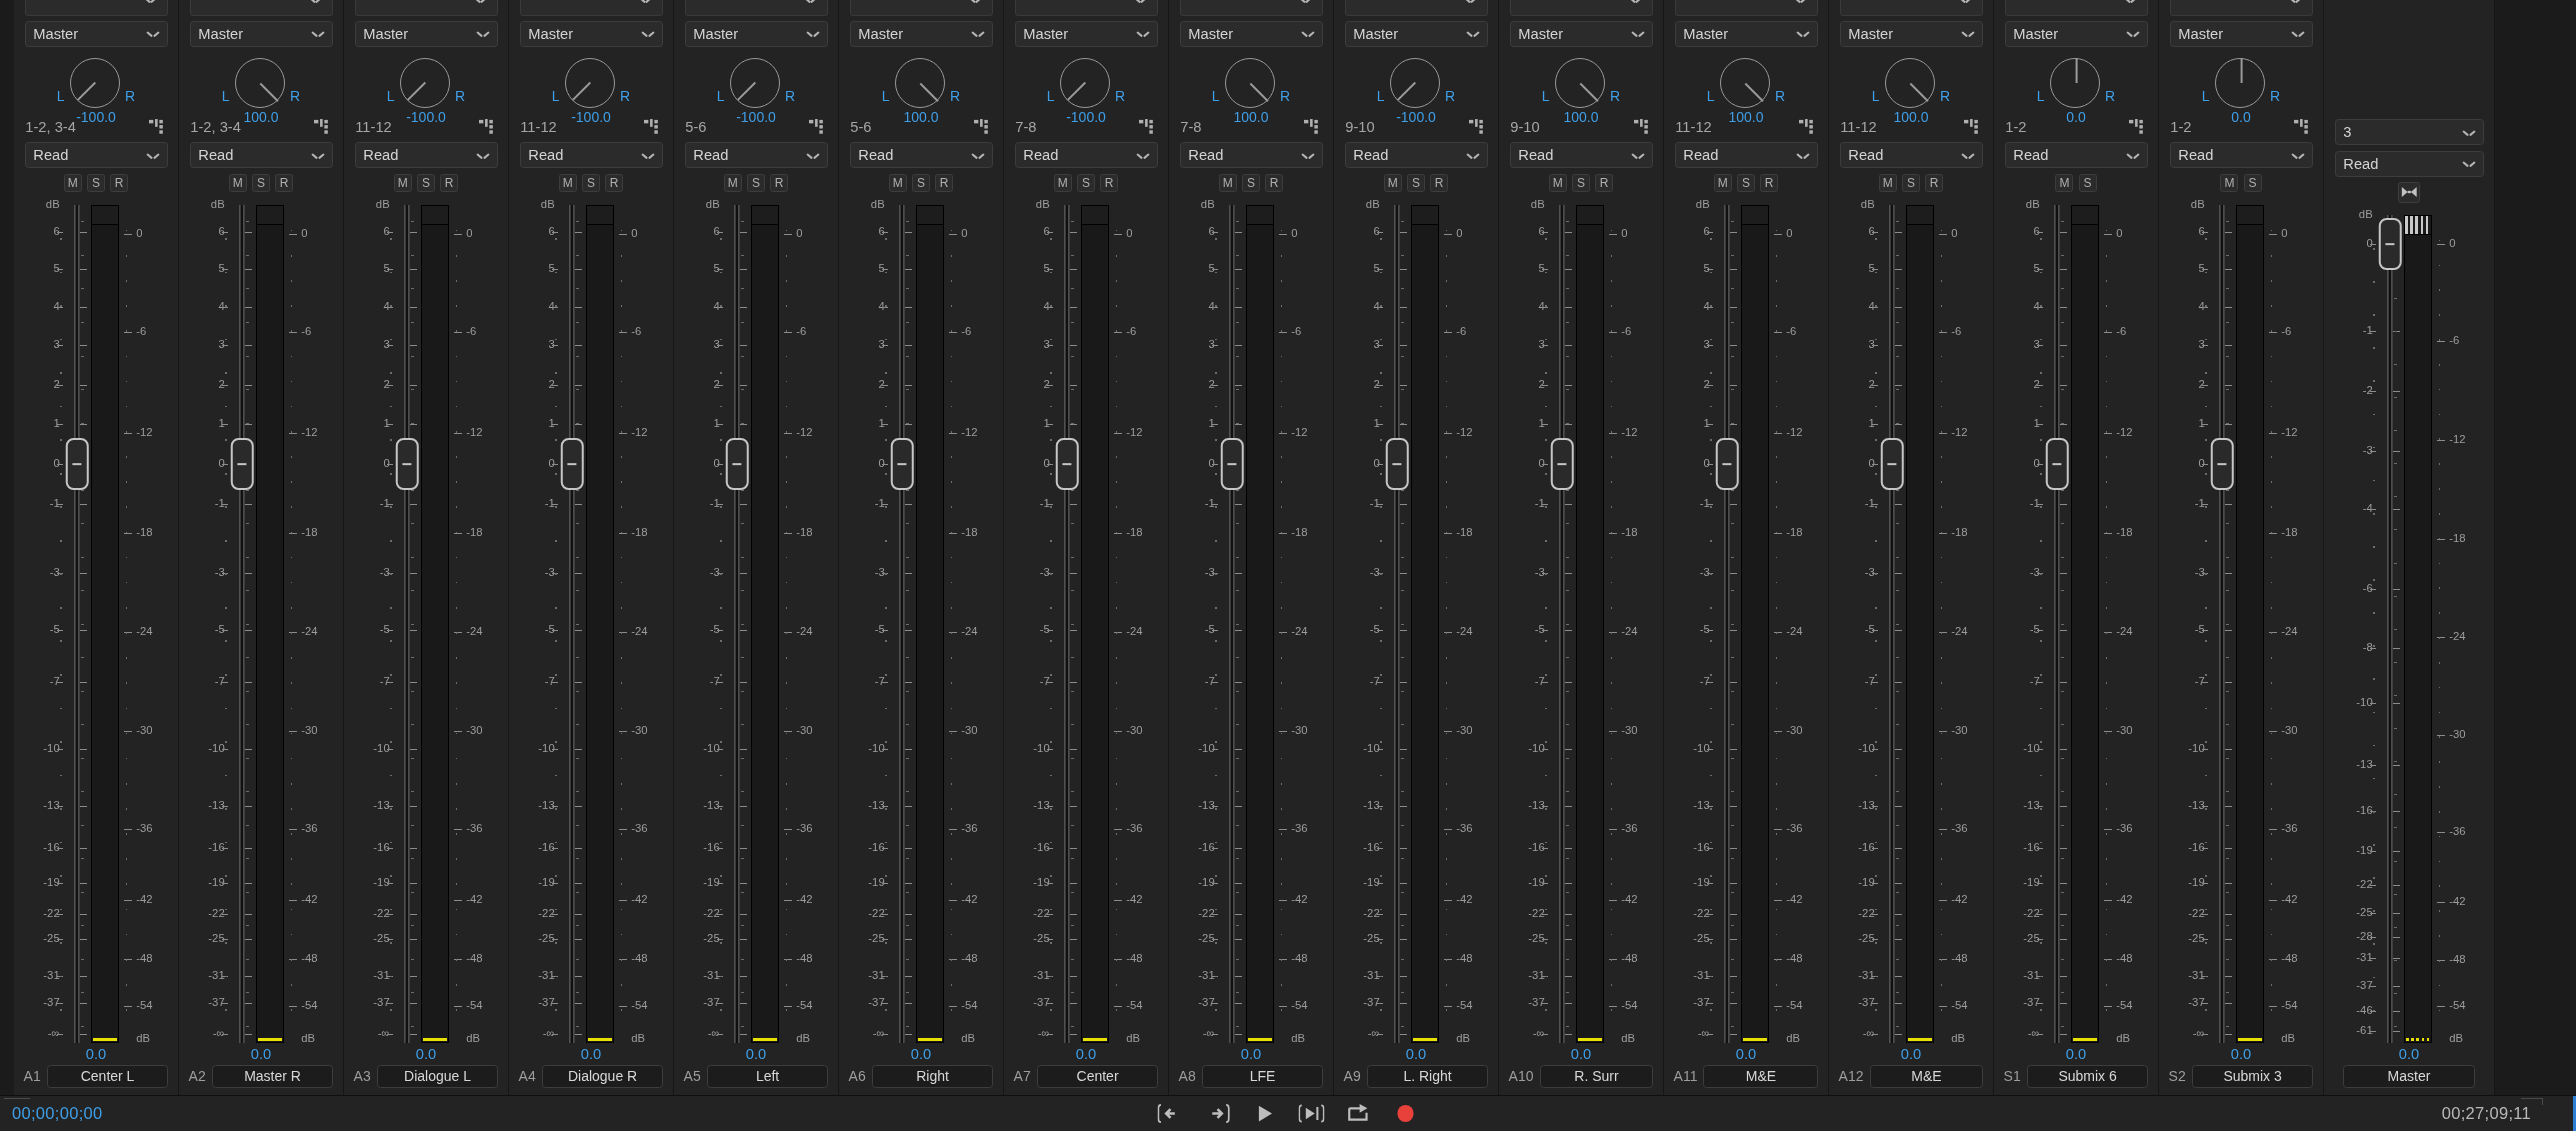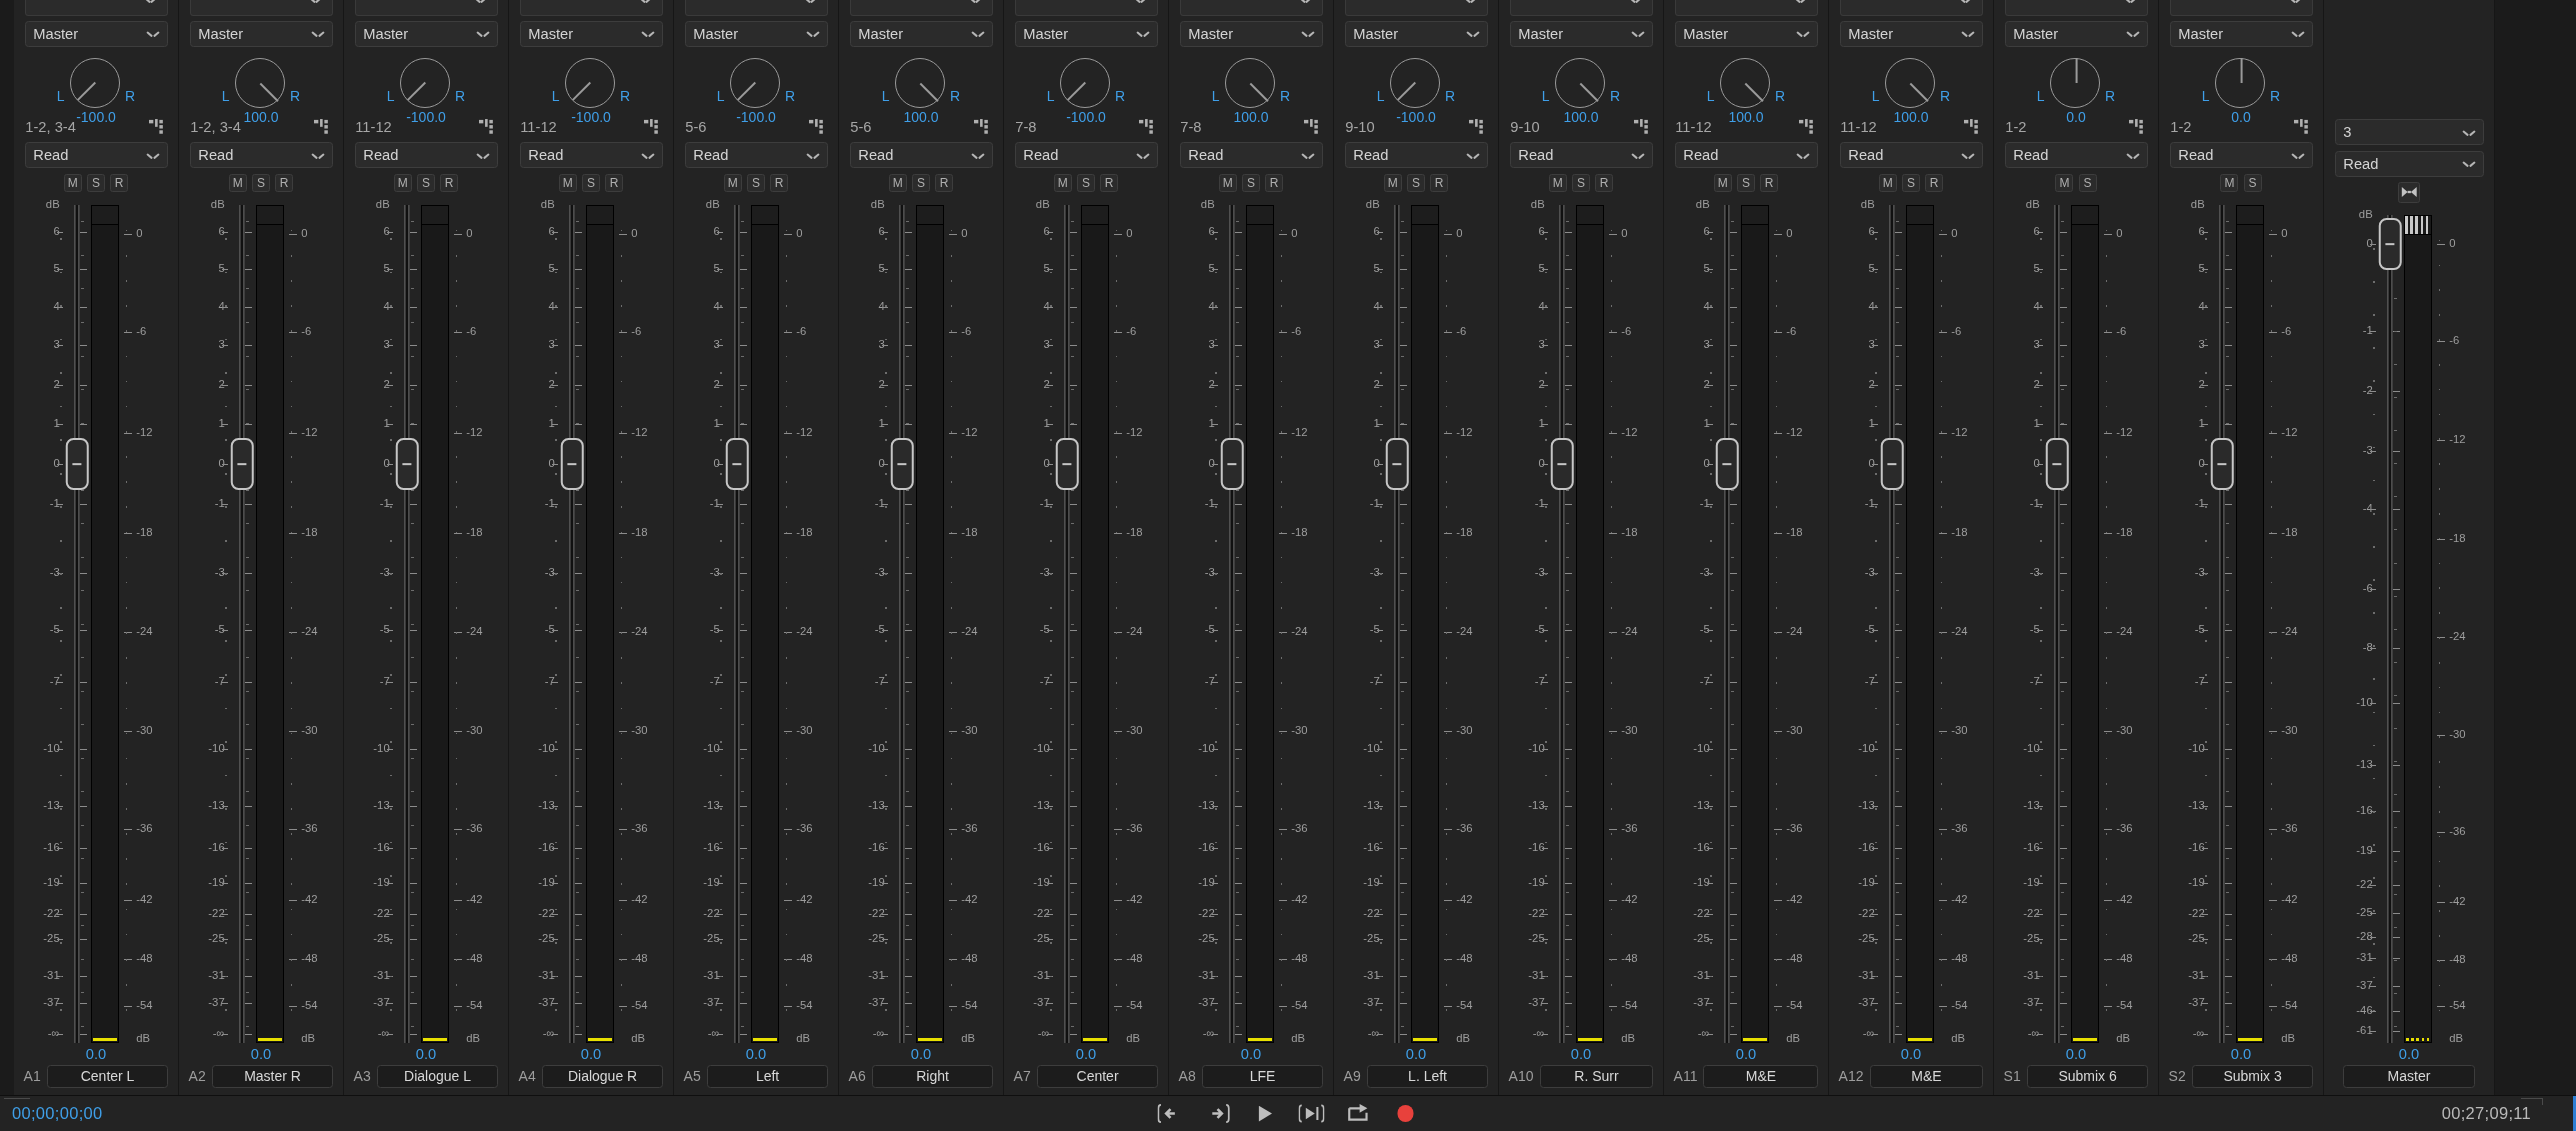--- a/index.html
+++ b/index.html
@@ -2246,21 +2246,21 @@
               <span class="dot" style="top:90%"></span>
               <span class="dot" style="top:93%"></span>
               <span class="dot" style="top:96%"></span>
         </div>
       </div>
     </div>
 
     <div class="gain-val">0.0</div>
     <div class="name-row">
       <span class="track-num">A9</span>
-      <span class="track-name">L. Left</span>
+      <span class="track-name">L. Right</span>
     </div>
   </div>
       <div class="strip">
     <div class="stub">
           <span class="chev"></span>
         </div>
 
     <div class="sel">
       <span class="lbl">Master</span>
       <span class="chev"></span>

